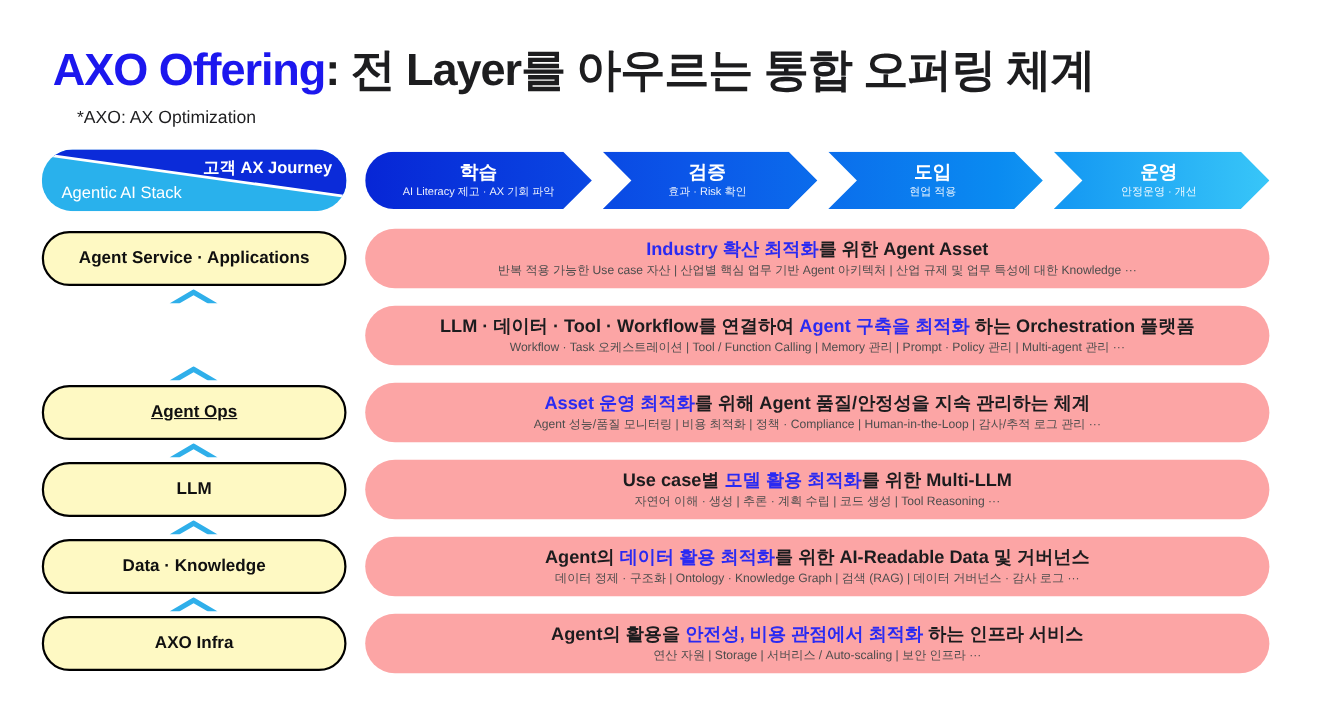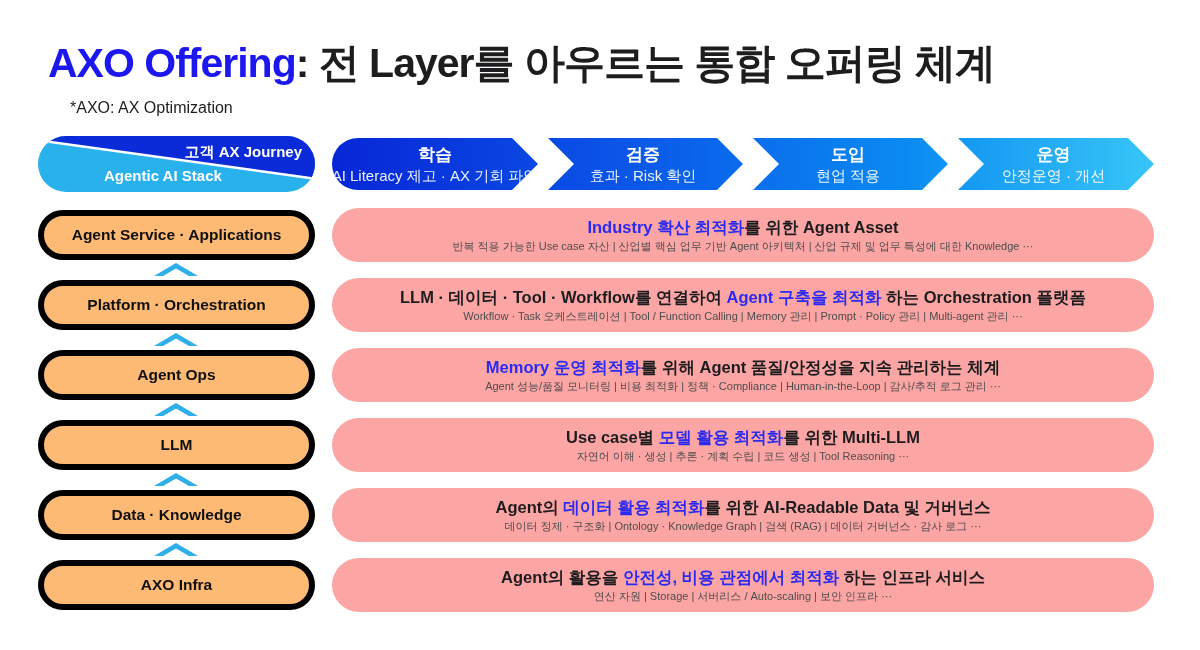--- a/index.html
+++ b/index.html
@@ -9,46 +9,46 @@
 
   
   .title { position: absolute; left: 48px; top: 36px; font-size: 41px; font-weight: 800; letter-spacing: -1px; color: #1d1d1f; white-space: nowrap; }
   .title .accent { color: #1C17EE; }
   .subtitle { position: absolute; left: 50px; top: 99px; font-size: 16px; font-weight: 500; color: #1d1d1f; margin-left: 20px; }
 
   
   .matrix-head { position: absolute; left: 38px; top: 136px; width: 277px; height: 56px; }
   .matrix-head svg { position: absolute; inset: 0; }
   .matrix-head .journey-label { position: absolute; right: 13px; top: 7px; color: #fff; font-size: 15px; font-weight: 700; }
-  .matrix-head .stack-label { position: absolute; left: 18px; bottom: 8px; color: #fff; font-size: 15px; font-weight: 700; margin-left: 48px; }
+  .matrix-head .stack-label { position: absolute; left: 18px; bottom: 8px; color: #fff; font-size: 15px; font-weight: 400; }
 
   
   .journey-band { position: absolute; left: 332px; top: 138px; width: 822px; height: 52px; }
   .journey-band svg { position: absolute; inset: 0; }
   .stage { position: absolute; top: 0; height: 52px; display: flex; flex-direction: column; align-items: center; justify-content: center; color: #fff; }
   .stage .stage-name { font-size: 17px; font-weight: 800; line-height: 1; }
-  .stage .stage-desc { font-size: 15px; margin-top: 5px; color: rgba(255,255,255,0.92); line-height: 1; white-space: nowrap; }
+  .stage .stage-desc { font-size: 10px; margin-top: 5px; color: rgba(255,255,255,0.92); line-height: 1; white-space: nowrap; }
   .stage1 { left: 0px;   width: 206px; }
   .stage2 { left: 211px; width: 200px; }
   .stage3 { left: 416px; width: 200px; }
   .stage4 { left: 621px; width: 201px; }
 
   
-  .layer-pill { position: absolute; left: 38px; width: 277px; height: 50px; background: #fdba74; border: 6px solid #000000; border-radius: 26px; display: flex; align-items: center; justify-content: center; font-size: 15.5px; font-weight: 800; color: #101010; }
+  .layer-pill { position: absolute; left: 38px; width: 277px; height: 50px; background: #fef9c3; border: 2px solid #000000; border-radius: 26px; display: flex; align-items: center; justify-content: center; font-size: 15.5px; font-weight: 800; color: #101010; }
   .caret { position: absolute; left: 154px; width: 44px; height: 13px; }
 
   
   .offer-row { position: absolute; left: 332px; width: 822px; height: 54px; background: #fca5a5; border-radius: 27px; display: flex; flex-direction: column; align-items: center; justify-content: center; text-align: center; }
   .offer-row .row-title { font-size: 16.5px; font-weight: 800; color: #1c1c1e; line-height: 1.15; white-space: nowrap; }
   .offer-row .row-title .hl { color: #2A2AF2; }
   .offer-row .row-sub { font-size: 11px; color: #4d4d4d; margin-top: 4px; line-height: 1; white-space: nowrap; }
 
   
   .r1 { top: 208px; } .r2 { top: 278px; } .r3 { top: 348px; } .r4 { top: 418px; text-align: center; } .r5 { top: 488px; } .r6 { top: 558px; }
-  .p1 { top: 210px; } .p2 { top: 280px; } .p3 { top: 350px; } .p4 { top: 420px; } .p5 { top: 490px; } .p6 { top: 560px; }
+  .p1 { top: 210px; } .p2 { top: 280px; } .p3 { top: 350px; text-decoration: underline; } .p4 { top: 420px; } .p5 { top: 490px; } .p6 { top: 560px; }
   .c1 { top: 263px; } .c2 { top: 333px; } .c3 { top: 403px; } .c4 { top: 473px; } .c5 { top: 543px; }
 </style>
 </head>
 <body>
 
 <div class="slide">
 
   <h1 class="title"><span class="accent">AXO Offering</span><span>: 전 Layer를 아우르는 통합 오퍼링 체계</span></h1>
   <div class="subtitle">*AXO: AX Optimization</div>
 
@@ -96,21 +96,20 @@
       <div class="stage-name">도입</div>
       <div class="stage-desc">현업 적용</div>
     </div>
     <div class="stage stage4">
       <div class="stage-name">운영</div>
       <div class="stage-desc">안정운영 · 개선</div>
     </div>
   </div>
 
   <div class="layer-pill p1">Agent Service · Applications</div>
-  <div class="layer-pill p2">Platform · Orchestration</div>
   <div class="layer-pill p3">Agent Ops</div>
   <div class="layer-pill p4">LLM</div>
   <div class="layer-pill p5">Data · Knowledge</div>
   <div class="layer-pill p6">AXO Infra</div>
 
   <svg class="caret c1" viewBox="0 0 44 13" aria-hidden="true">
       <path d="M0,13 L22,0 L44,13 L35,13 L22,5.5 L9,13 Z" fill="#2FAFEA"></path>
     </svg>
   <svg class="caret c2" viewBox="0 0 44 13" aria-hidden="true">
       <path d="M0,13 L22,0 L44,13 L35,13 L22,5.5 L9,13 Z" fill="#2FAFEA"></path>
@@ -127,21 +126,21 @@
 
   <div class="offer-row r1">
     <div class="row-title"><span></span><span class="hl">Industry 확산 최적화</span><span>를 위한 Agent Asset</span></div>
     <div class="row-sub">반복 적용 가능한 Use case 자산  |  산업별 핵심 업무 기반 Agent 아키텍처  |  산업 규제 및 업무 특성에 대한 Knowledge ···</div>
   </div>
   <div class="offer-row r2">
     <div class="row-title"><span>LLM · 데이터 · Tool · Workflow를 연결하여 </span><span class="hl">Agent 구축을 최적화</span><span> 하는 Orchestration 플랫폼</span></div>
     <div class="row-sub">Workflow · Task 오케스트레이션  |  Tool / Function Calling  |  Memory 관리  |  Prompt · Policy 관리  |  Multi-agent 관리 ···</div>
   </div>
   <div class="offer-row r3">
-    <div class="row-title"><span></span><span class="hl">Memory 운영 최적화</span><span>를 위해 Agent 품질/안정성을 지속 관리하는 체계</span></div>
+    <div class="row-title"><span></span><span class="hl">Asset 운영 최적화</span><span>를 위해 Agent 품질/안정성을 지속 관리하는 체계</span></div>
     <div class="row-sub">Agent 성능/품질 모니터링  |  비용 최적화  |  정책 · Compliance  |  Human-in-the-Loop  |  감사/추적 로그 관리 ···</div>
   </div>
   <div class="offer-row r4">
     <div class="row-title"><span>Use case별 </span><span class="hl">모델 활용 최적화</span><span>를 위한 Multi-LLM</span></div>
     <div class="row-sub">자연어 이해 · 생성  |  추론 · 계획 수립  |  코드 생성  |  Tool Reasoning ···</div>
   </div>
   <div class="offer-row r5">
     <div class="row-title"><span>Agent의 </span><span class="hl">데이터 활용 최적화</span><span>를 위한 AI-Readable Data 및 거버넌스</span></div>
     <div class="row-sub">데이터 정제 · 구조화  |  Ontology · Knowledge Graph  |  검색 (RAG)  |  데이터 거버넌스 · 감사 로그 ···</div>
   </div>

